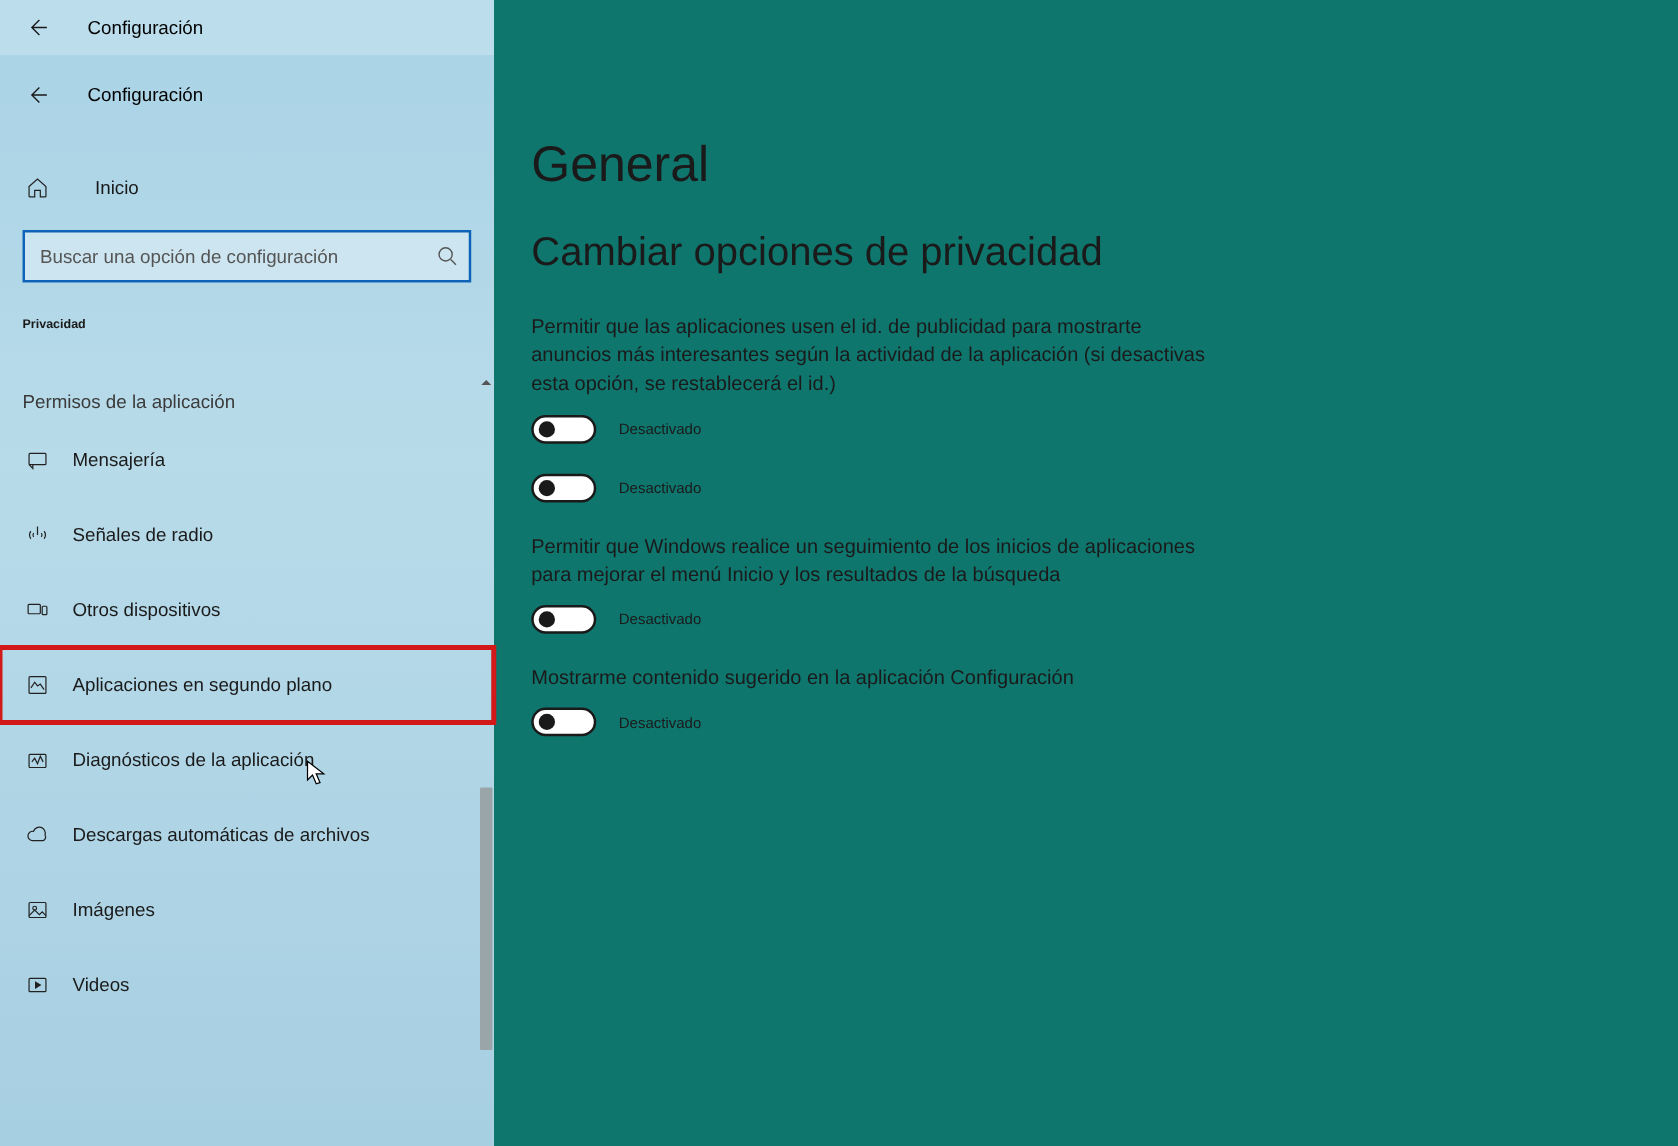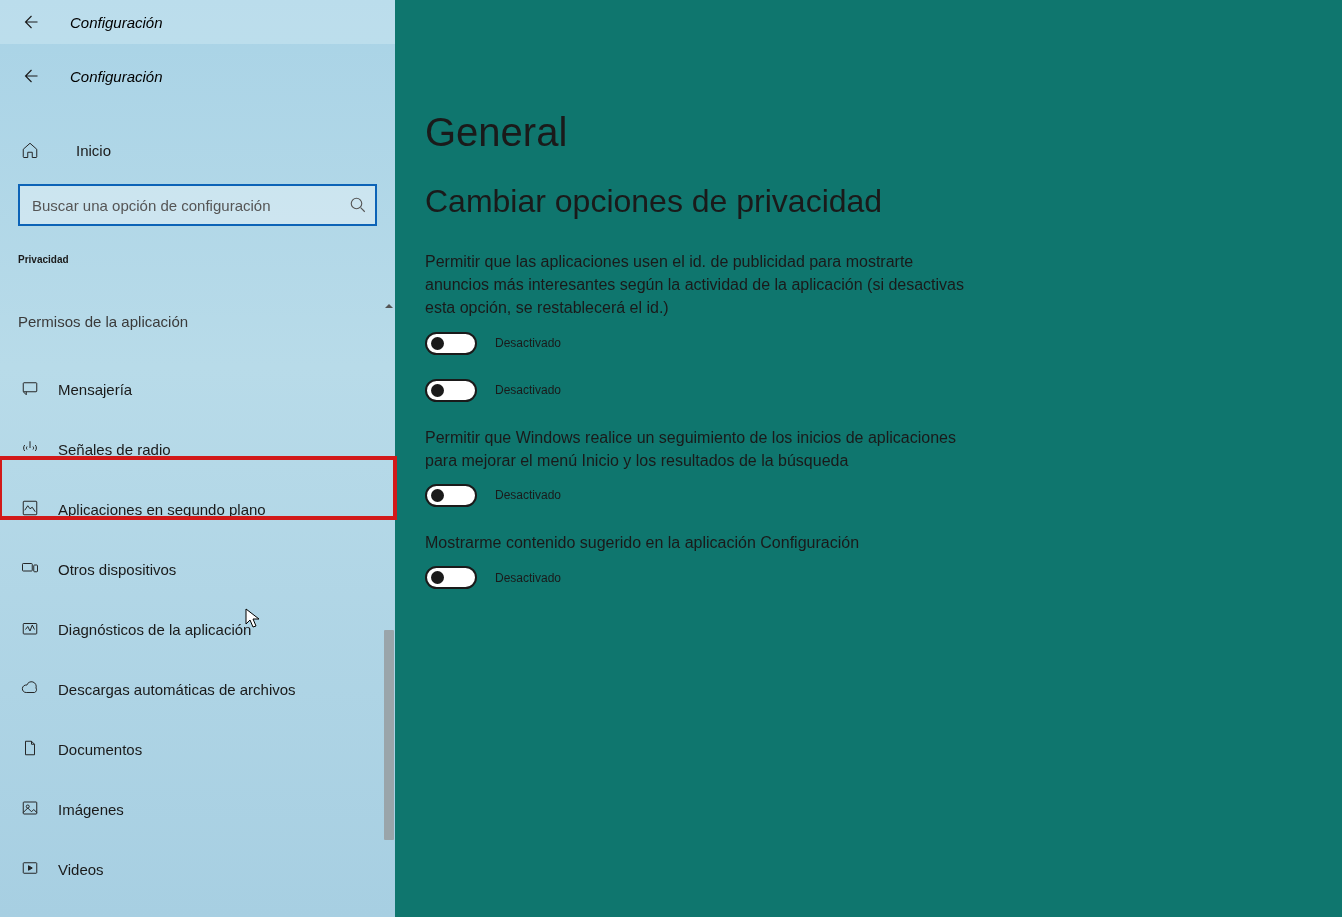--- a/index.html
+++ b/index.html
@@ -20,21 +20,20 @@
       flex-direction: column;
       position: relative;
     }
     .top-header, .second-header {
       height: 44px;
       display: flex;
       align-items: center;
       padding-left: 20px;
       gap: 30px;
       font-size: 15px;
-      font-style: italic;
     }
     .top-header { background: rgba(200,228,240,0.6); }
     .second-header { margin-top: 10px; }
     .back-btn {
       width: 20px; height: 20px;
       display: inline-flex; align-items: center; justify-content: center;
       cursor: pointer;
     }
     .back-btn svg { width: 18px; height: 18px; stroke: #1a1a1a; stroke-width: 1.5; fill: none; }
     .nav-item {
@@ -86,21 +85,21 @@
       padding: 40px 18px 8px 18px;
       font-size: 15px;
       color: #3a3a3a;
     }
     .items-list {
       position: relative;
     }
     .sidebar-item {
       height: 60px;
       display: flex;
-      align-items: flex-end;
+      align-items: center;
       padding-left: 20px;
       gap: 18px;
       cursor: pointer;
       font-size: 15px;
       color: #1a1a1a;
     }
     .sidebar-item.highlighted {
       outline: 4px solid #d21919;
       outline-offset: -2px;
       position: relative;
@@ -243,68 +242,59 @@
             <path d="M12 3v9"></path>
             <path d="M5 8c-2 2-2 6 0 8"></path>
             <path d="M19 8c2 2 2 6 0 8"></path>
             <path d="M8 10c-1 1-1 3 0 4"></path>
             <path d="M16 10c1 1 1 3 0 4"></path>
           </svg>
       </span>
       <span>Señales de radio</span>
     </div>
 
+    <div class="sidebar-item">
+      <span class="nav-icon">
+        <svg viewBox="0 0 24 24">
+            <rect x="2" y="6" width="13" height="10" rx="1"></rect>
+            <rect x="17" y="8" width="5" height="9" rx="1"></rect>
+          </svg>
+      </span>
+      <span>Otros dispositivos</span>
+    </div>
+
     <div class="sidebar-item highlighted">
       <span class="nav-icon">
         <svg viewBox="0 0 24 24">
             <rect x="3" y="3" width="18" height="18" rx="1"></rect>
             <path d="M5 15l4-6 3 4 3-2 4 6"></path>
           </svg>
       </span>
       <span>Aplicaciones en segundo plano</span>
     </div>
 
     <div class="sidebar-item">
       <span class="nav-icon">
         <svg viewBox="0 0 24 24">
-            <rect x="2" y="6" width="13" height="10" rx="1"></rect>
-            <rect x="17" y="8" width="5" height="9" rx="1"></rect>
-          </svg>
-      </span>
-      <span>Otros dispositivos</span>
-    </div>
-
-    <div class="sidebar-item">
-      <span class="nav-icon">
-        <svg viewBox="0 0 24 24">
             <rect x="3" y="6" width="18" height="14" rx="1"></rect>
             <path d="M6 14l3-4 3 6 3-8 3 6"></path>
           </svg>
       </span>
       <span>Diagnósticos de la aplicación</span>
     </div>
 
     <div class="sidebar-item">
       <span class="nav-icon">
         <svg viewBox="0 0 24 24">
             <path d="M7 18a5 5 0 1 1 .8-9.9A6 6 0 0 1 20 12a4 4 0 0 1-2 6z"></path>
           </svg>
       </span>
       <span>Descargas automáticas de archivos</span>
     </div>
 
-    <div class="sidebar-item">
-      <span class="nav-icon">
-        <svg viewBox="0 0 24 24">
-            <path d="M6 3h8l4 4v14H6z"></path>
-            <path d="M14 3v4h4"></path>
-          </svg>
-      </span>
-      <span>Documentos</span>
-    </div>
 
     <div class="sidebar-item">
       <span class="nav-icon">
         <svg viewBox="0 0 24 24">
             <rect x="3" y="4" width="18" height="16" rx="1"></rect>
             <circle cx="9" cy="10" r="2"></circle>
             <path d="M3 18l6-6 5 5 3-3 4 4"></path>
           </svg>
       </span>
       <span>Imágenes</span>

